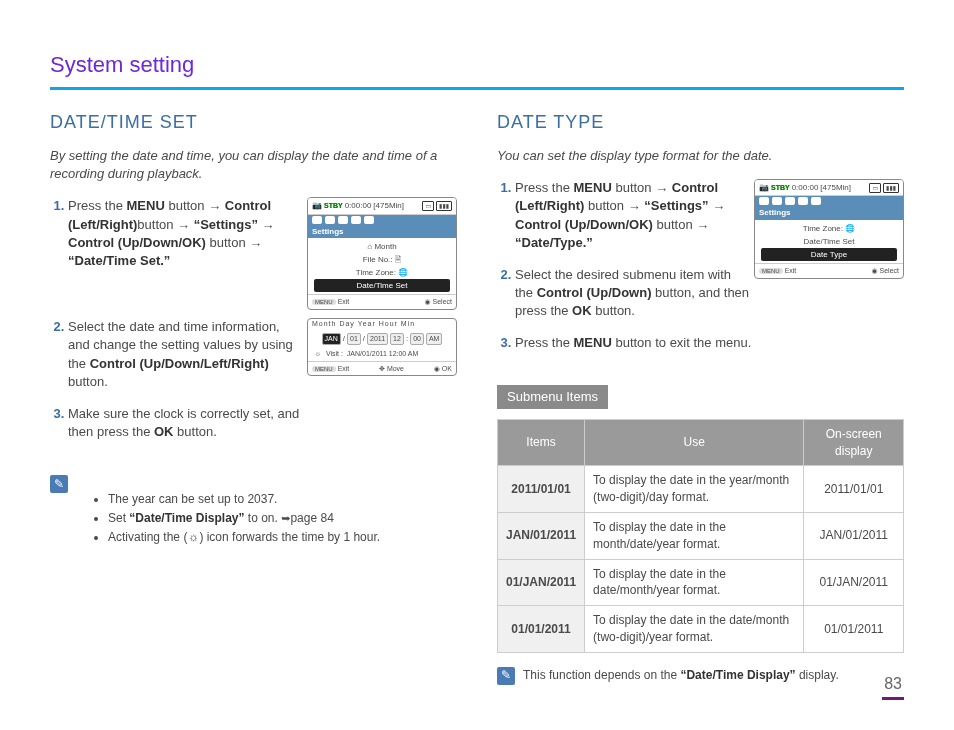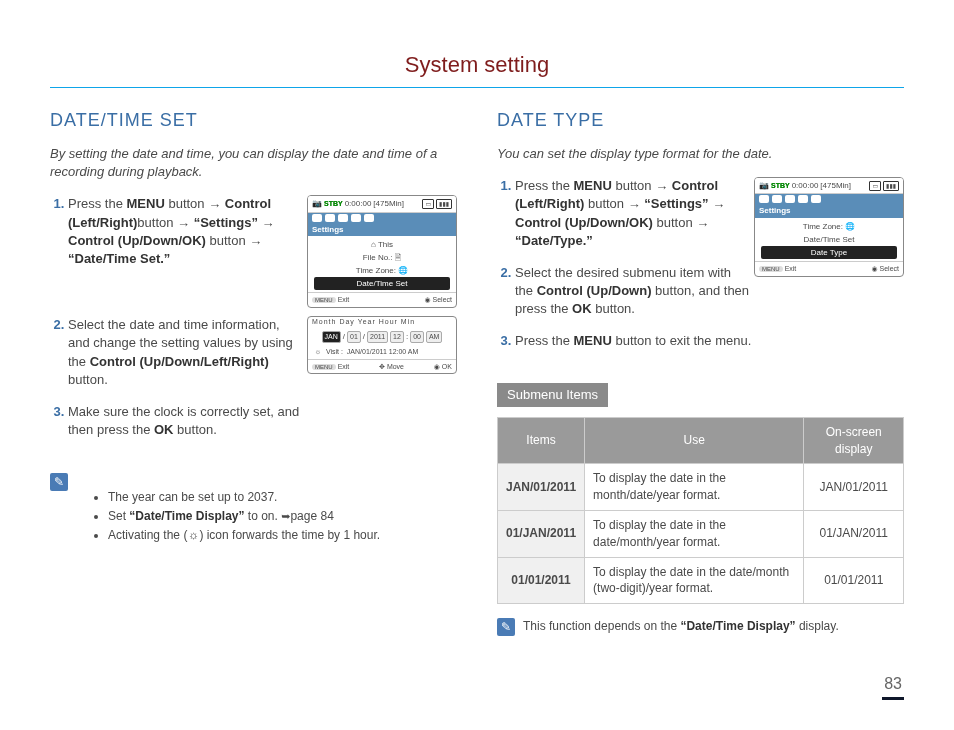--- a/index.html
+++ b/index.html
@@ -9,24 +9,24 @@
     height: 730px;
     background: #fff;
     font-family: Arial, Helvetica, sans-serif;
     color: #4a4a4a;
     font-size: 13px;
     line-height: 1.4;
     padding: 50px 50px 20px 50px;
     position: relative;
   }
   .page-title {
-    text-align: center;
+    text-align: left;
     font-size: 22px;
-    color: #7f1d1d;
-    border-bottom: 1px solid #0ea5e9;
+    color: #6d28d9;
+    border-bottom: 3px solid #0ea5e9;
     padding-bottom: 6px;
     margin-bottom: 20px;
   }
   .columns { display: flex; gap: 40px; }
   .col { flex: 1; }
   h2.section {
     color: #3a6ea5;
     font-weight: normal;
     font-size: 18px;
     letter-spacing: 1px;
@@ -84,21 +84,21 @@
     background: #8a8a8a; color: #fff; display: inline-block;
     padding: 3px 10px; font-size: 13px; margin: 18px 0 10px 0;
   }
   table.submenu { border-collapse: collapse; width: 100%; font-size: 12px; }
   table.submenu th, table.submenu td { border: 1px solid #ccc; padding: 6px 8px; }
   table.submenu th { background: #9a9a9a; color: #fff; font-weight: normal; text-align: center; }
   table.submenu td:first-child { background: #f0f0f0; font-weight: bold; text-align: center; white-space: nowrap; }
   table.submenu td:last-child  { text-align: center; white-space: nowrap; }
 
   .footnote { display: flex; gap: 8px; align-items: flex-start; font-size: 12px; margin-top: 14px; }
-  .pagenum { position: absolute; right: 50px; bottom: 30px; font-size: 16px; color: #666; border-bottom: 3px solid #0f172a; padding: 0 2px 2px; }
+  .pagenum { position: absolute; right: 50px; bottom: 30px; font-size: 16px; color: #666; border-bottom: 3px solid #701a75; padding: 0 2px 2px; }
   .arrow { font-size: 11px; }
   .dst { display:inline-block; width:12px; text-align:center; }
 </style>
 </head>
 <body>
 
 <div class="page-title">System setting</div>
 
 <div class="columns">
 
@@ -127,21 +127,21 @@
         <div class="strip">
             <span></span>
             <span></span>
             <span></span>
             <span></span>
             <span></span>
           </div>
         <div class="bluetxt">Settings</div>
         <div class="menu-area">
           <div class="menu-row">
-              <span>⌂ <span>This</span></span>
+              <span>⌂ <span>Month</span></span>
             </div>
           <div class="menu-row">
               <span>File No.</span>
               <span>: 🗎</span>
             </div>
           <div class="menu-row">
               <span>Time Zone</span>
               <span>: 🌐</span>
             </div>
           <div class="menu-row selected">
@@ -257,20 +257,25 @@
     <table class="submenu">
       <thead>
         <tr>
           <th>Items</th>
           <th>Use</th>
           <th>On-screen display</th>
         </tr>
       </thead>
       <tbody>
         <tr>
+          <td>2011/01/01</td>
+            <td>To display the date in the year/month (two-digit)/day format.</td>
+            <td>2011/01/01</td>
+        </tr>
+        <tr>
           <td>JAN/01/2011</td>
             <td>To display the date in the month/date/year format.</td>
             <td>JAN/01/2011</td>
         </tr>
         <tr>
           <td>01/JAN/2011</td>
             <td>To display the date in the date/month/year format.</td>
             <td>01/JAN/2011</td>
         </tr>
         <tr>

